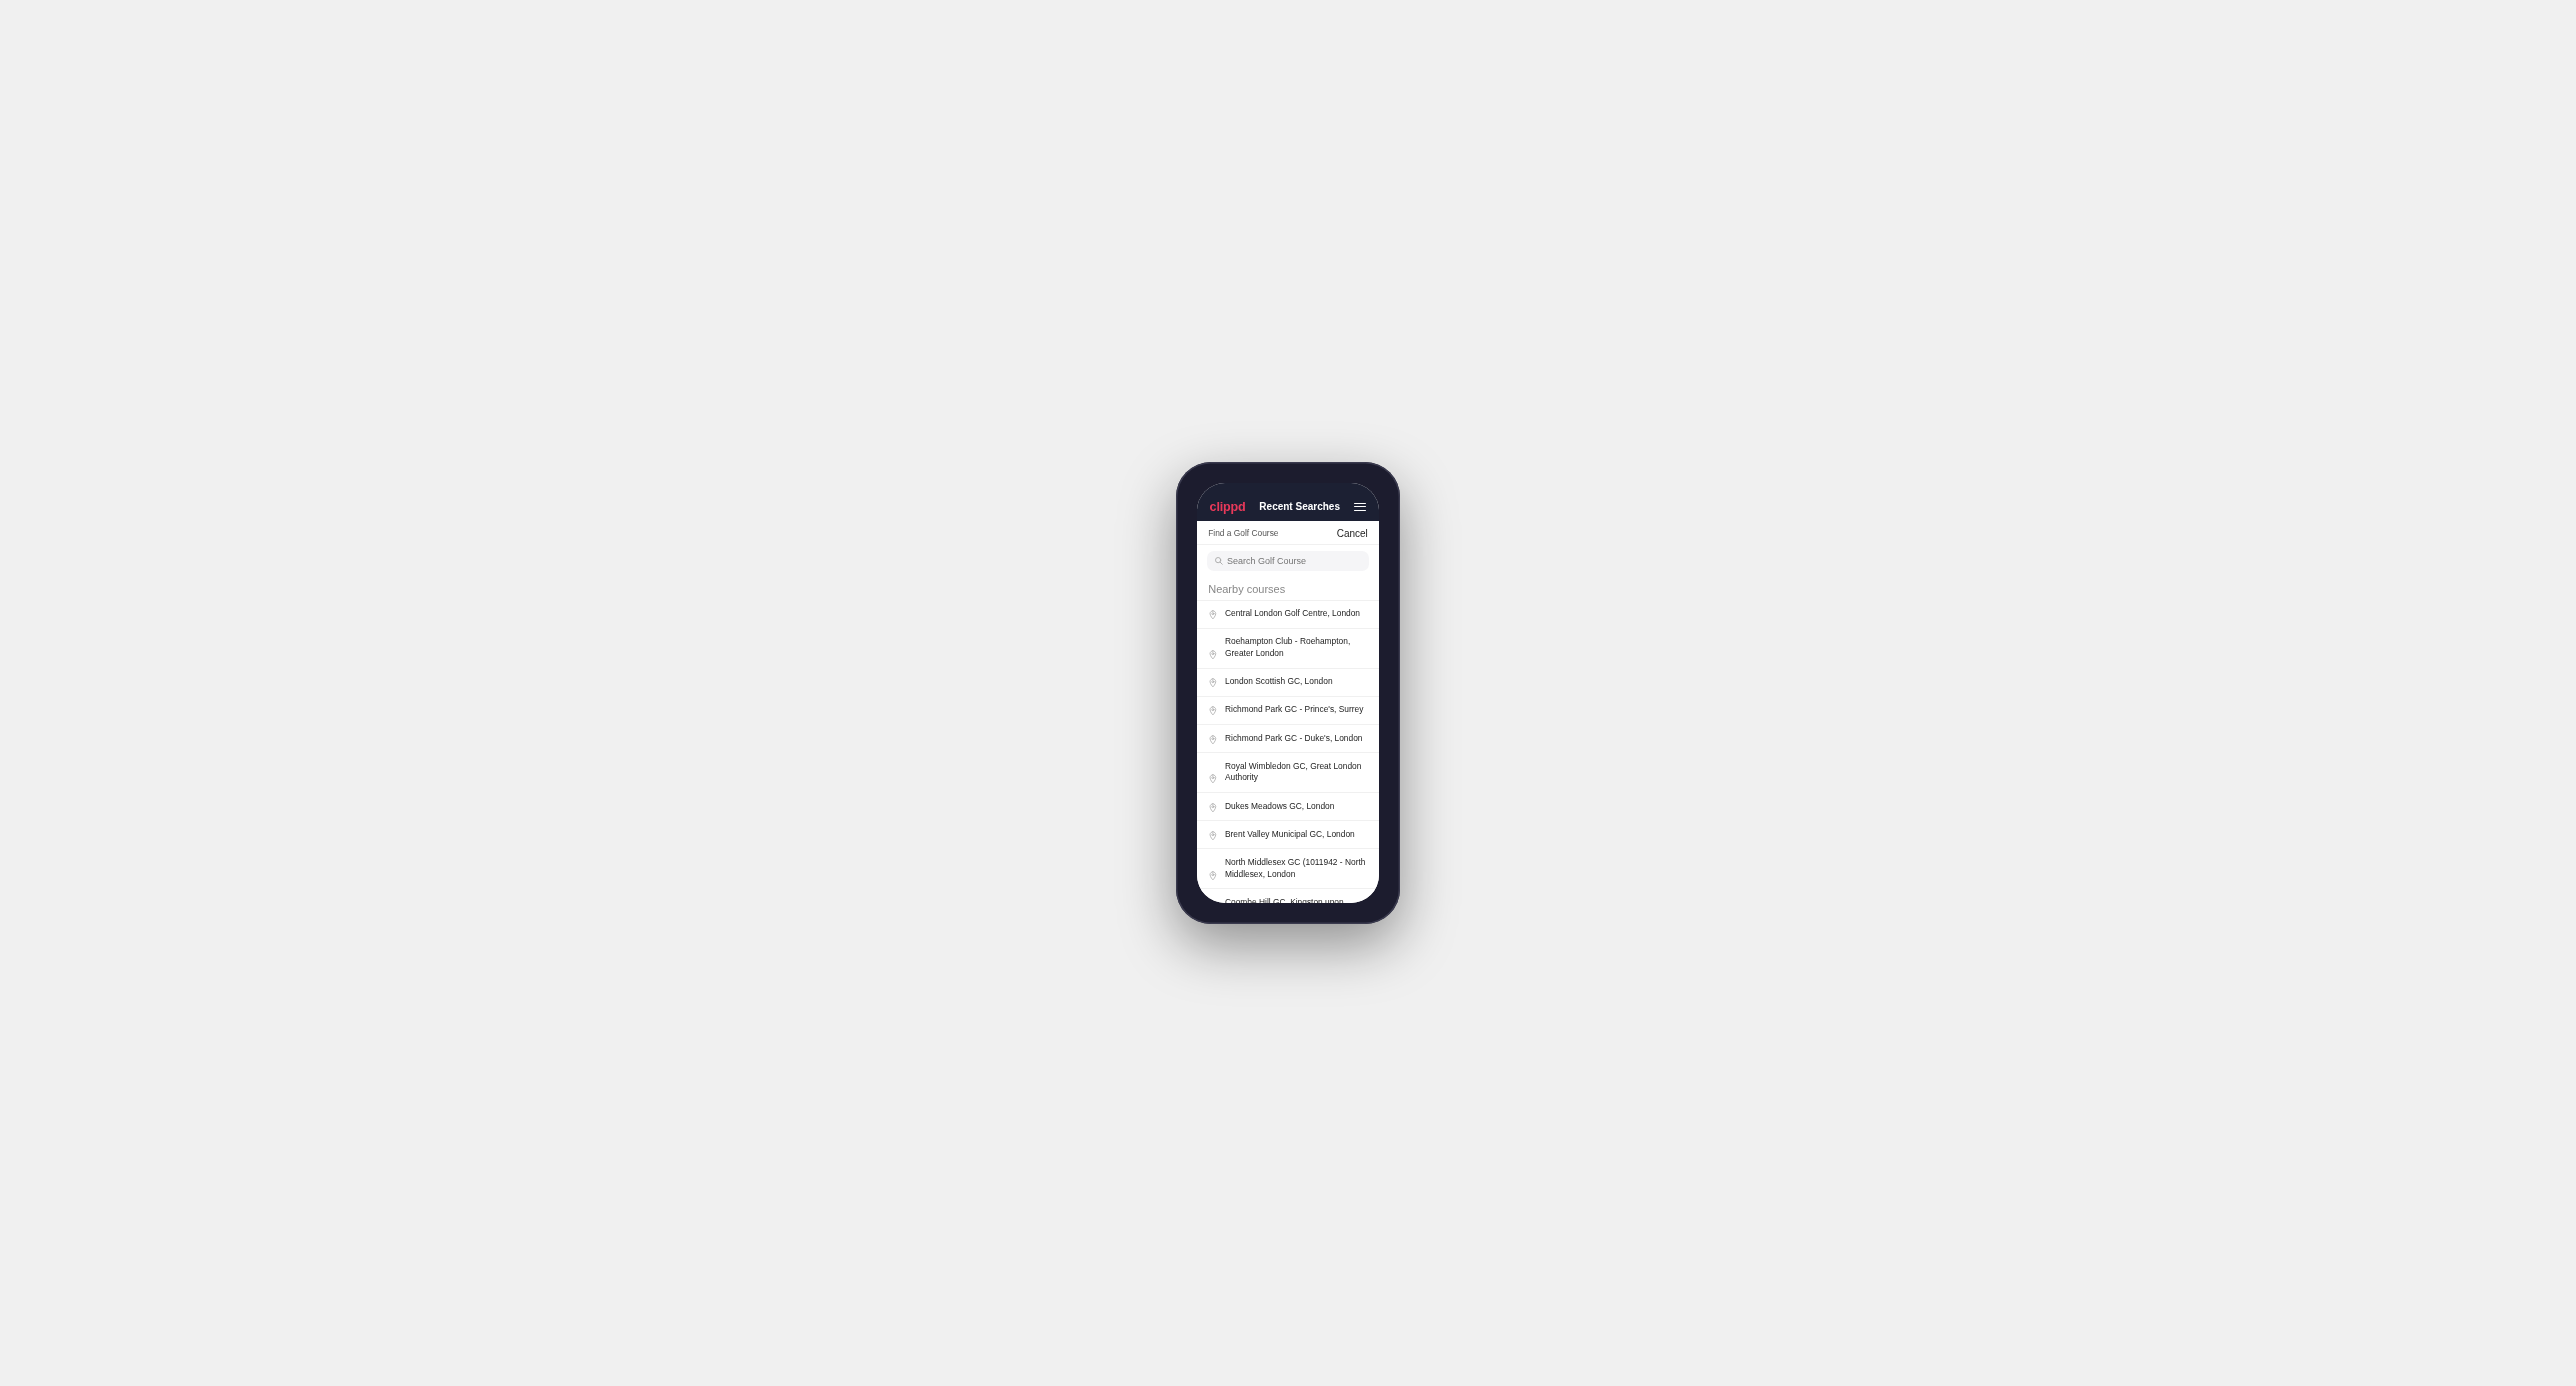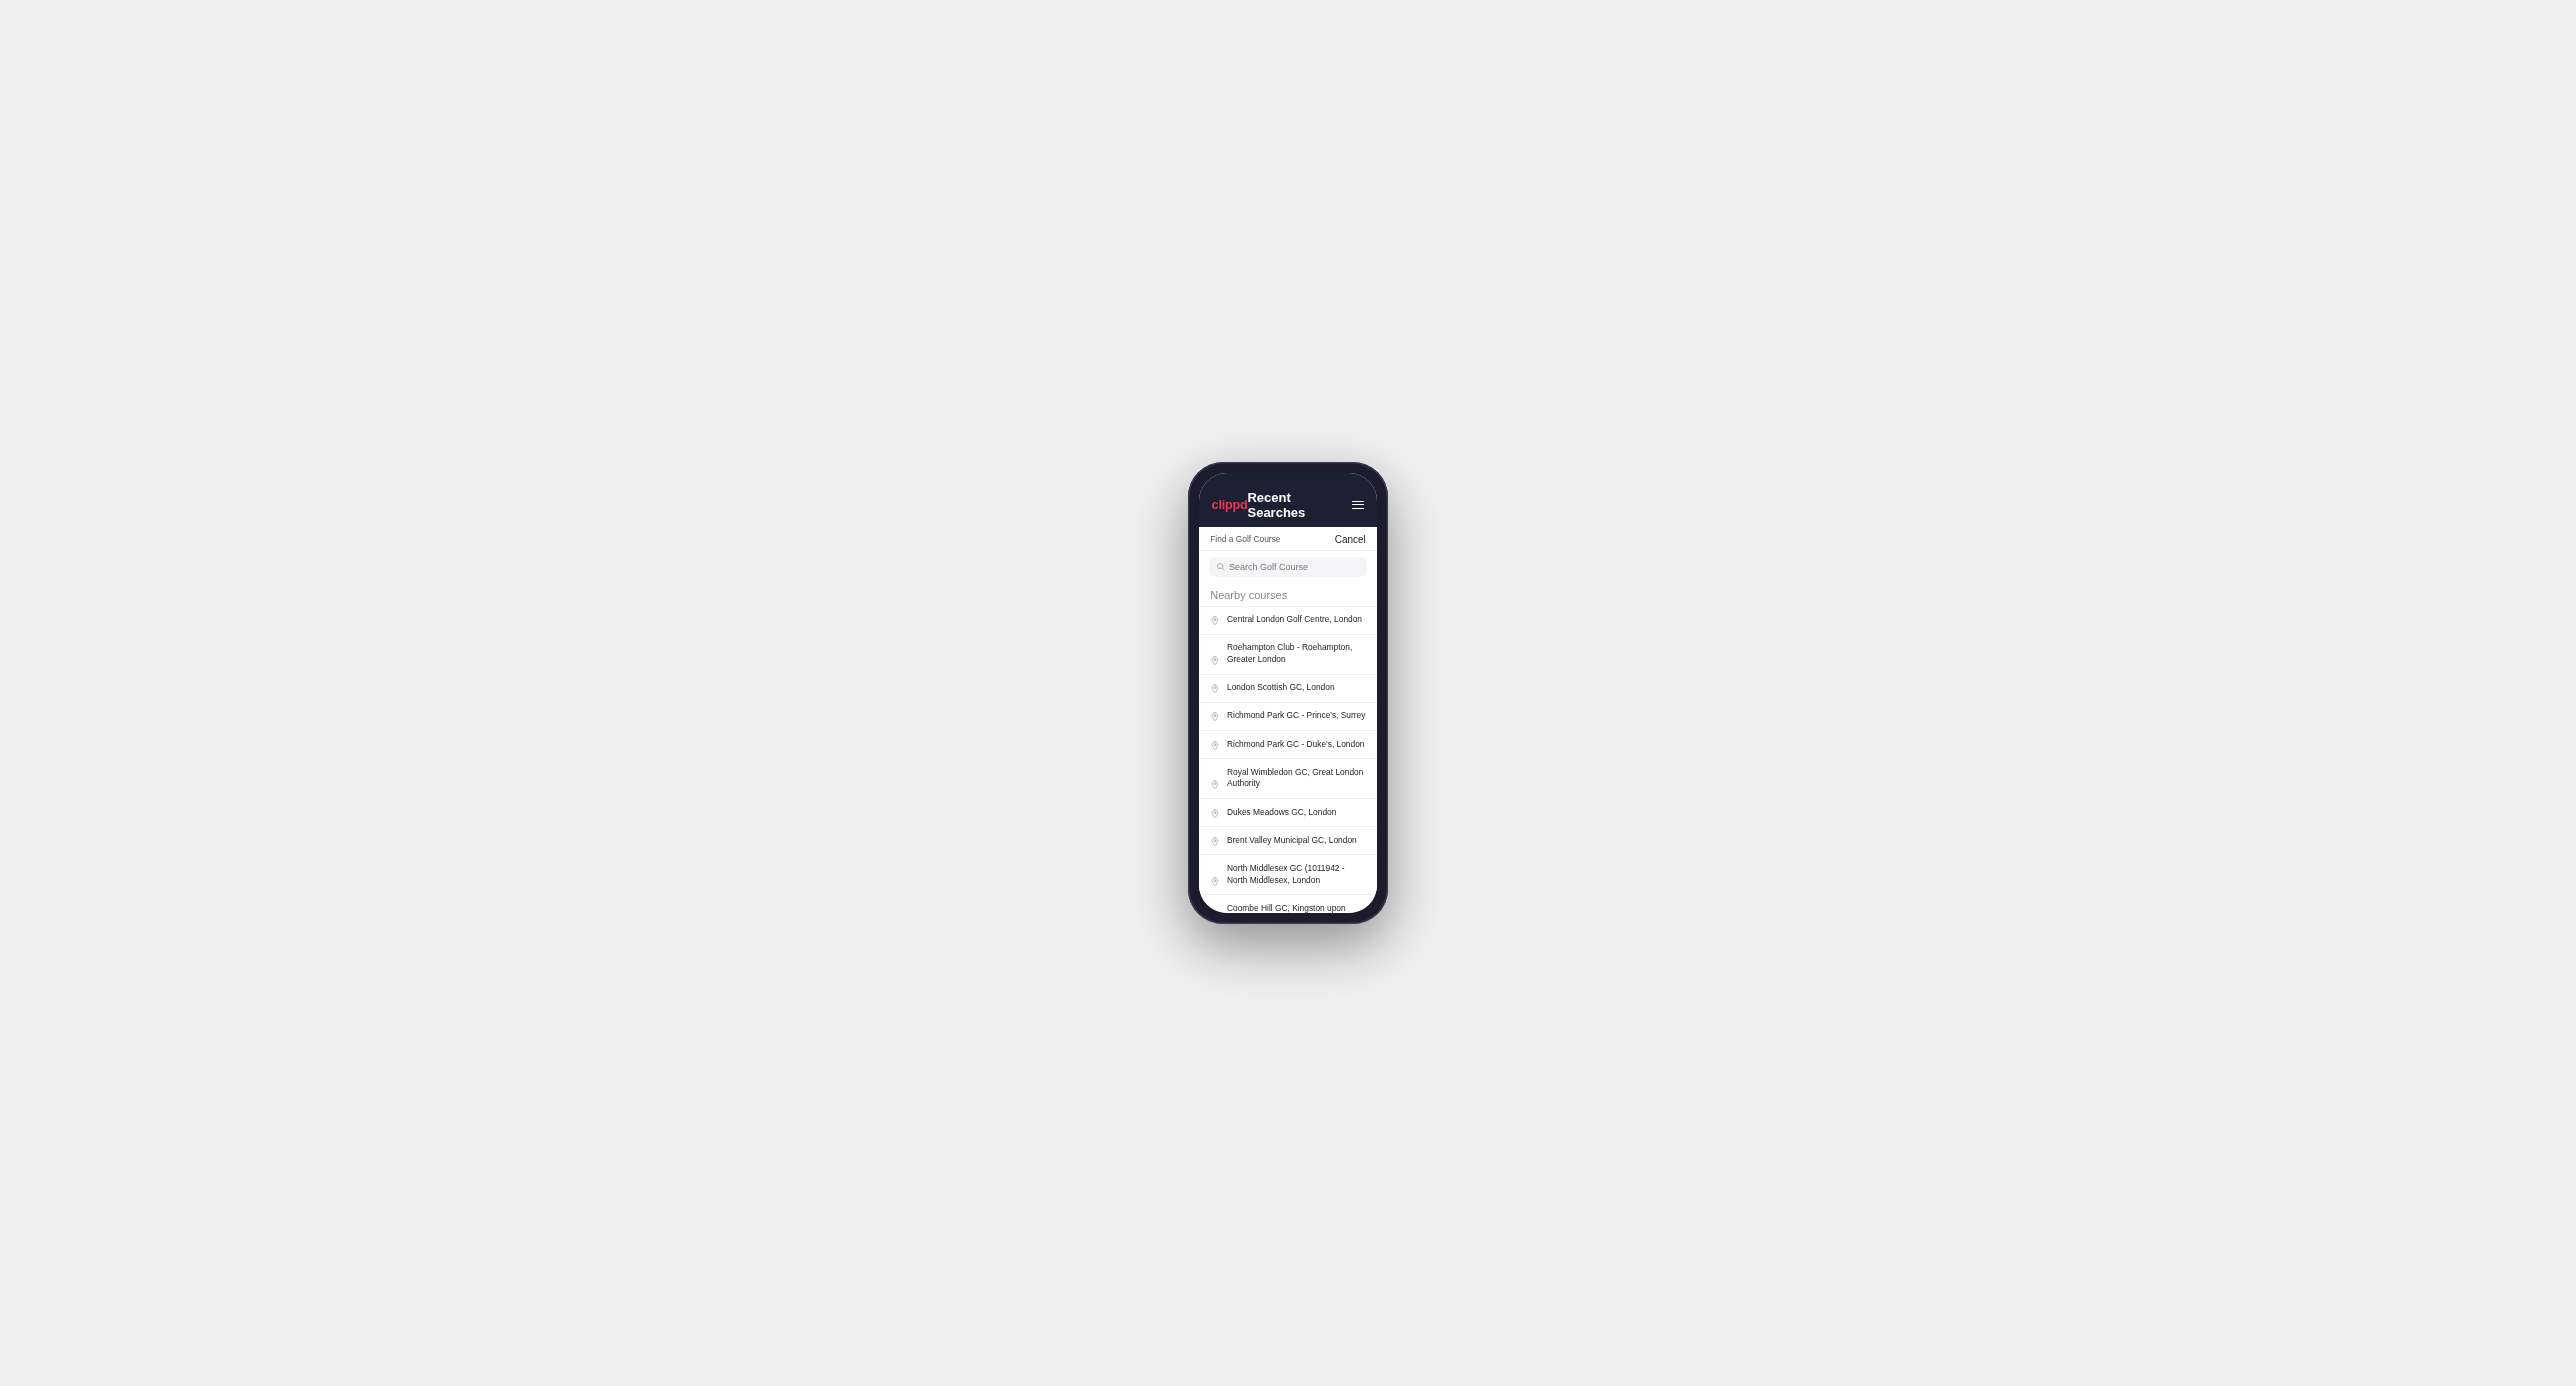--- a/index.html
+++ b/index.html
@@ -6,25 +6,25 @@
     body {
       background: #f0f0f0;
       display: flex;
       justify-content: center;
       align-items: center;
       min-height: 100vh;
       font-family: -apple-system, BlinkMacSystemFont, 'Helvetica Neue', Arial, sans-serif;
     }
 
     .phone-outer {
-      width: 200px;
+      width: 224px;
       height: 462px;
       background: #1c1c2e;
       border-radius: 35px;
-      padding: 11px;
+      padding: 21px;
       box-shadow: 0 21px 56px rgba(0,0,0,0.4), inset 0 0 0 1.4px #3a3a4e;
       position: relative;
     }
 
     .phone-inner {
       width: 100%;
       height: 100%;
       background: #fff;
       border-radius: 28px;
       overflow: hidden;
@@ -50,21 +50,21 @@
 
     .nav-logo {
       color: #e8395a;
       font-size: 12.6px;
       font-weight: 700;
       letter-spacing: -0.2px;
     }
 
     .nav-title {
       color: #ffffff;
-      font-size: 13px;
+      font-size: 10px;
       font-weight: 600;
     }
 
     .nav-menu-icon {
       display: flex;
       flex-direction: column;
       gap: 2.1px;
       cursor: pointer;
     }
 

